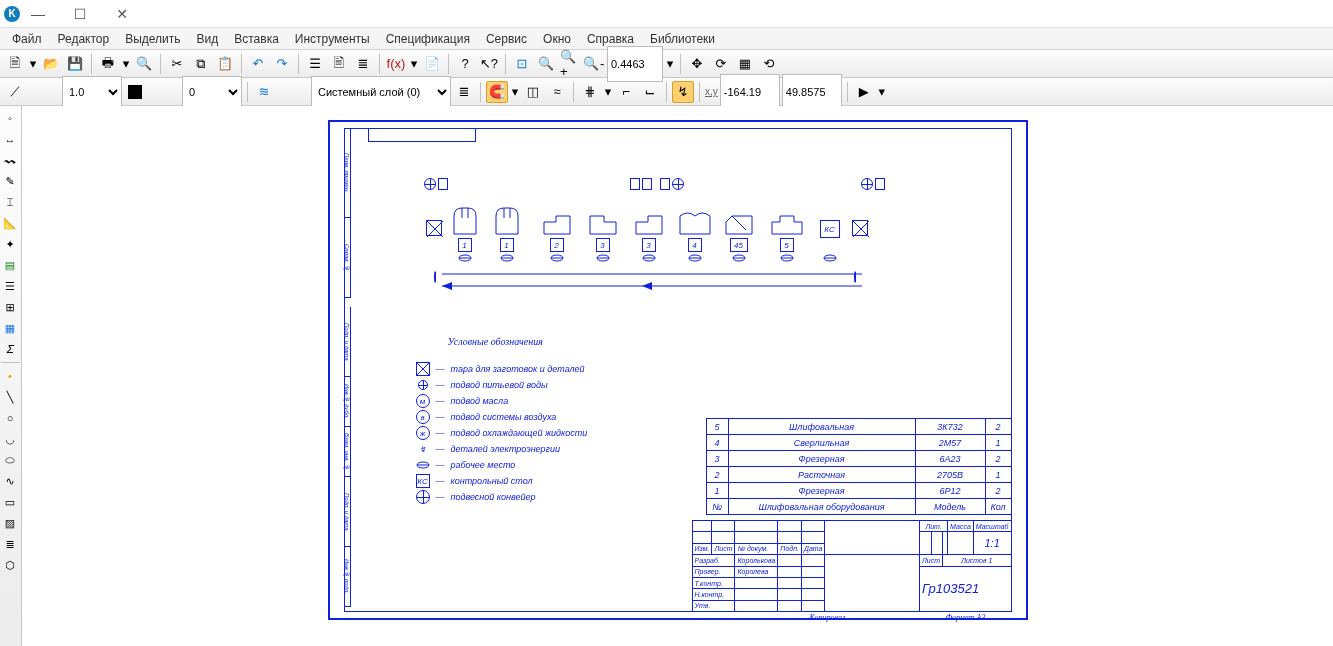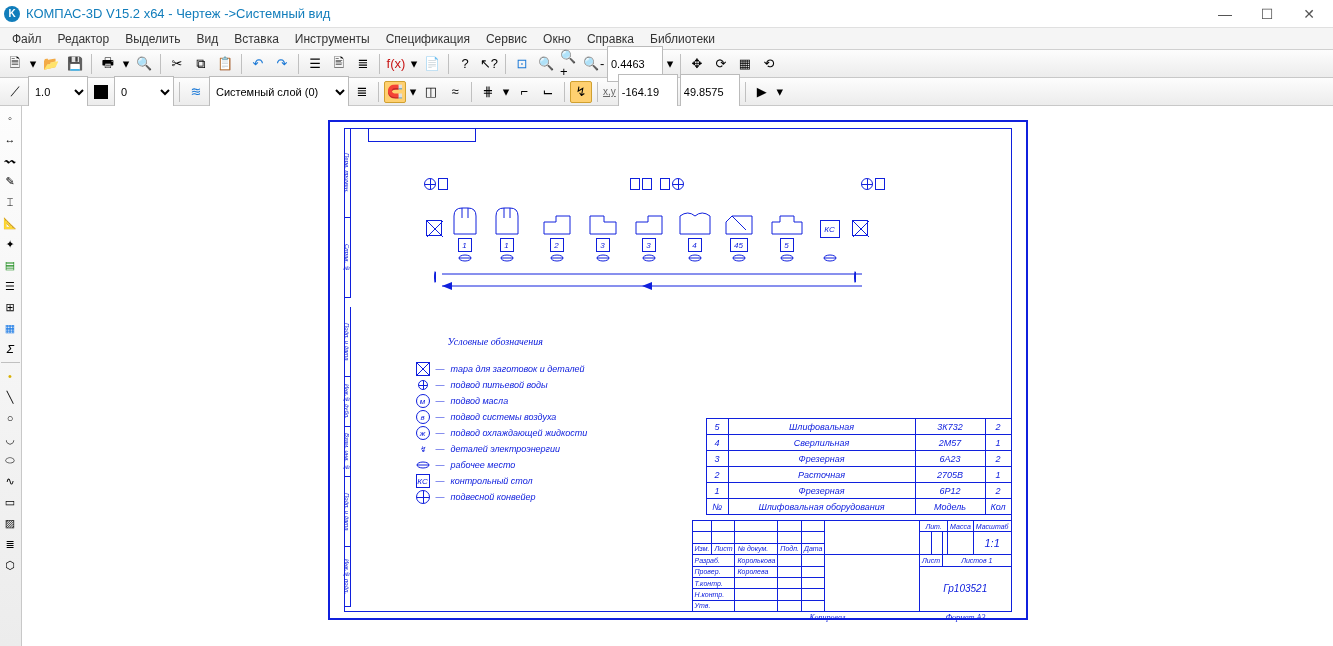--- a/index.html
+++ b/index.html
@@ -14,21 +14,21 @@
 
 
 .menubar { height: 22px; display: flex; align-items: center; padding: 0 4px; background: #f5f5f5; font-size: 12px; color: #333; border-bottom: 1px solid #d0d0d0; }
 .menubar .menu-item { padding: 2px 8px; cursor: pointer; }
 .menubar .menu-item .ul { }
 
 
 .toolbar-row { height: 28px; display: flex; align-items: center; padding: 0 4px; background: linear-gradient(#fdfdfd,#ececec); border-bottom: 1px solid #c8c8c8; gap: 2px; }
 .tbtn { width: 22px; height: 22px; border: 1px solid transparent; display: flex; align-items: center; justify-content: center; font-size: 13px; cursor: pointer; border-radius: 2px; background: transparent; }
 .tsep { width: 1px; height: 20px; background: #c0c0c0; margin: 0 3px; }
-.tcombo { height: 32px; font-size: 11px; border: 1px solid #bbb; background: #fff; padding: 0 2px; }
+.tcombo { height: 32px; font-size: 11px; border: 1px solid #bbb; background: #fff; padding: 0 2px; margin-left: 34px; }
 .tinput { height: 36px; font-size: 11px; border: 1px solid #bbb; padding: 0 3px; background: #fff; }
 .colorbox { width: 14px; height: 14px; display: inline-block; }
 
 
 .workarea { display: flex; height: calc(646px - 28px - 22px - 28px - 28px); }
 .left-tools { width: 22px; background: linear-gradient(#fdfdfd,#ececec); border-right: 1px solid #c8c8c8; display: flex; flex-direction: column; padding-top: 2px; gap: 1px; }
 .left-tools .tbtn { width: 20px; height: 20px; font-size: 11px; }
 .left-tools .tsep-h { height: 1px; background: #c0c0c0; margin: 2px 1px; }
 
 
@@ -74,21 +74,20 @@
 
 .legend-row { display: flex; align-items: center; gap: 6px; margin: 2px 0; }
 .legend-row .dash { color: #1020dd; }
 
 </style>
 </head>
 <body>
 
 <div class="titlebar">
   <span class="app-icon">K</span>
-  <span class="title-text">КОМПАС-3D V15.2  x64 - Чертеж -&gt;Системный вид</span>
   <div class="win-controls">
     <div class="win-btn">—</div>
     <div class="win-btn">☐</div>
     <div class="win-btn">✕</div>
   </div>
 </div>
 
 <div class="menubar">
   <div class="menu-item"><span class="ul">Файл</span></div>
   <div class="menu-item"><span class="ul">Редактор</span></div>
@@ -501,21 +500,21 @@
                   <td></td>
               <td rowspan="5" colspan="3"></td>
               <td colspan="2" style="text-align:center;">Лист</td>
               <td colspan="3" style="text-align:center;">Листов 1</td>
             </tr>
             <tr style="height:10px;">
                   <td colspan="2">Провер.</td>
                   <td>Королева</td>
                   <td></td>
                   <td></td>
-              <td rowspan="4" colspan="5" style="text-align:center;font-size:10px;margin-top:8px;">Гр103521</td>
+              <td rowspan="4" colspan="5" style="text-align:left;font-size:13px;margin-top:8px;">Гр103521</td>
                 </tr>
             <tr style="height:10px;">
                   <td colspan="2">Т.контр.</td>
                   <td></td>
                   <td></td>
                   <td></td>
                 </tr>
             <tr style="height:10px;">
                   <td colspan="2">Н.контр.</td>
                   <td></td>

